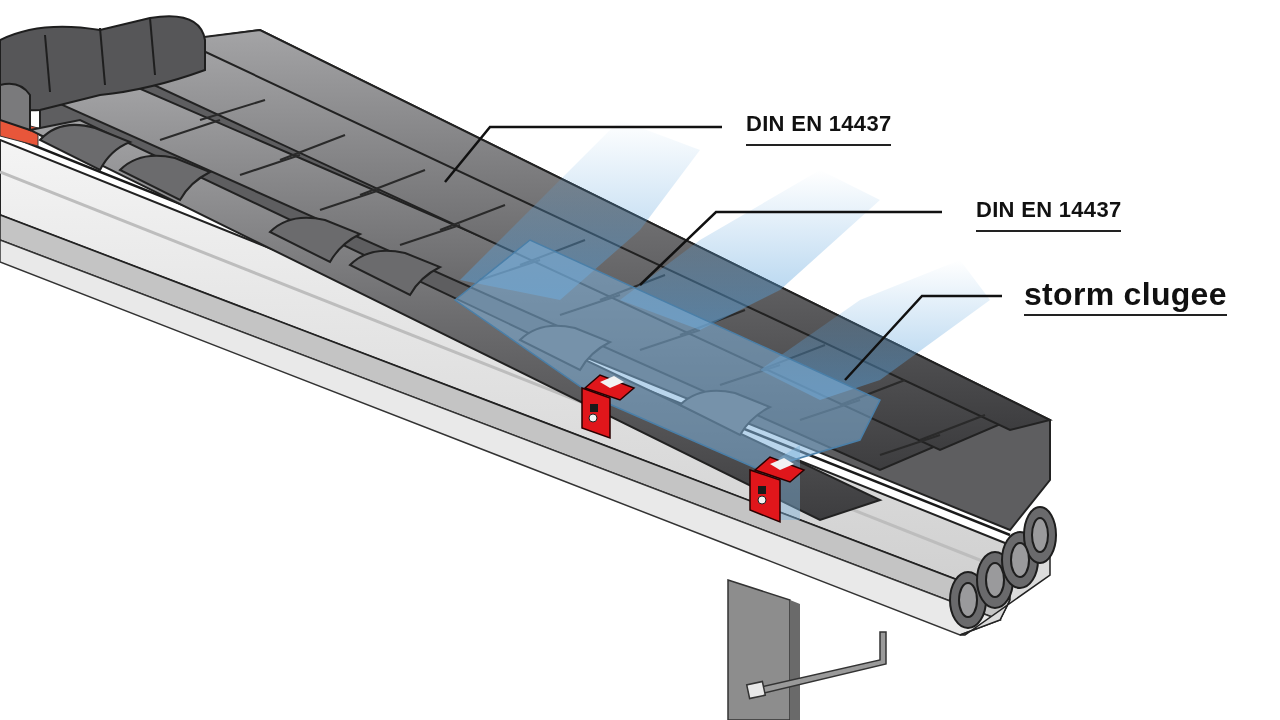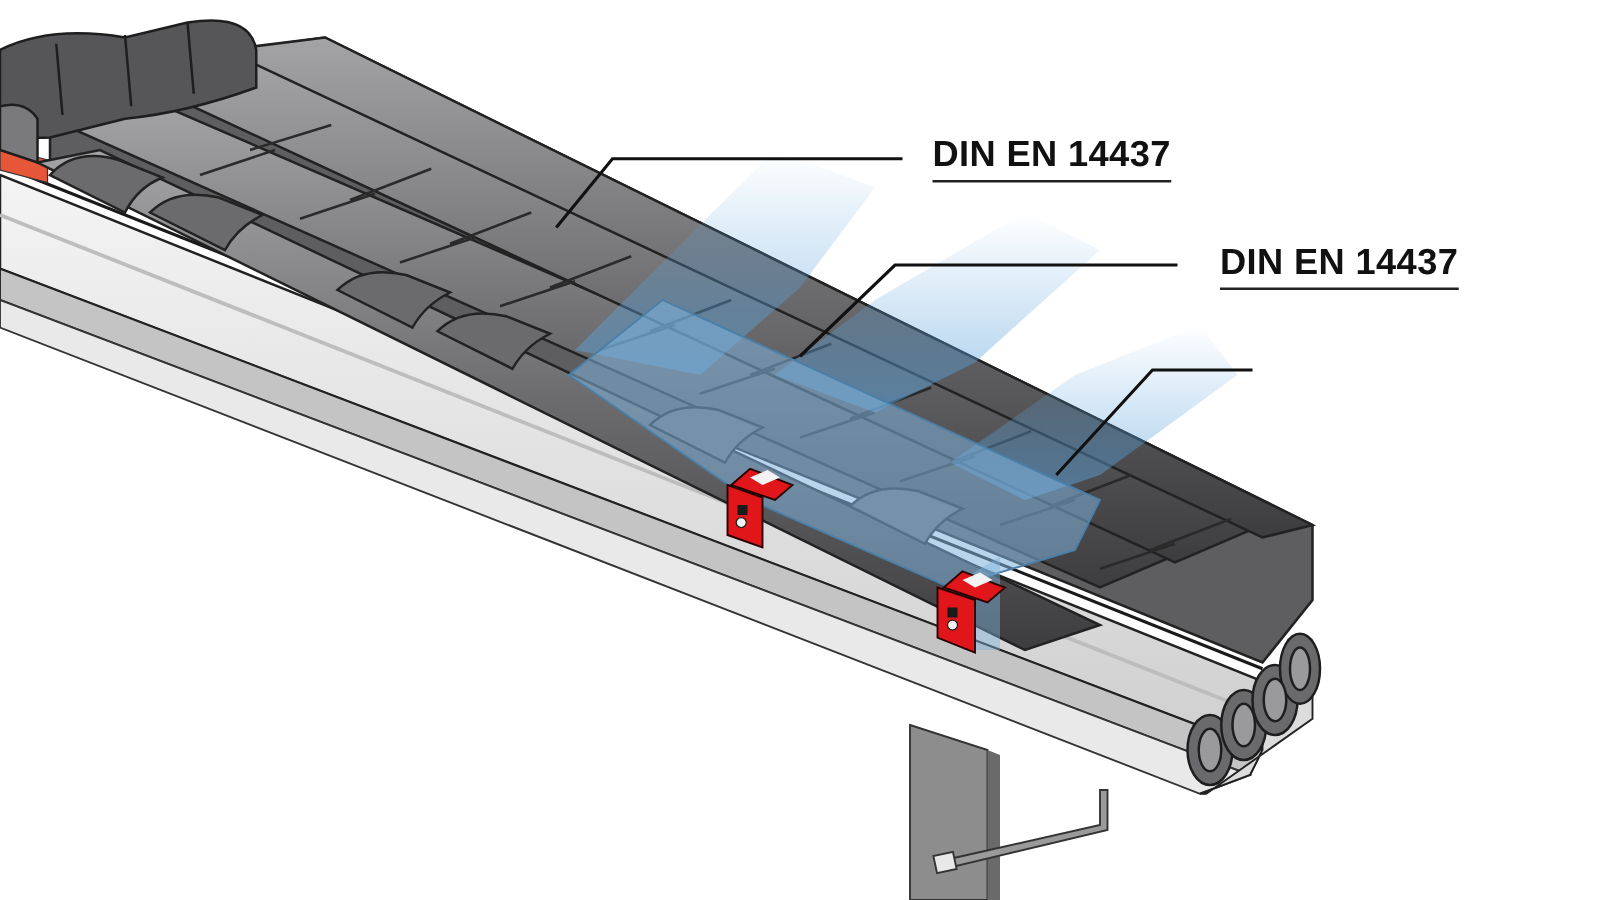--- a/index.html
+++ b/index.html
@@ -1,20 +1,20 @@
 <!DOCTYPE html>
 <html><head>
 <meta charset="utf-8">
 <style>
   html, body { margin:0; padding:0; background:#ffffff; }
   body { width:1280px; height:720px; overflow:hidden; position:relative; font-family:"Liberation Sans", sans-serif; }
   #stage { position:absolute; left:0; top:0; width:1280px; height:720px; }
   .callout-label {
     position:absolute; font-family:"Liberation Sans", sans-serif; font-weight:bold;
-    color:#111111; font-size:29px; letter-spacing:0.3px; line-height:36px;
+    color:#111111; font-size:22px; letter-spacing:0.3px; line-height:36px;
     border-bottom:2.5px solid #222222; padding-bottom:2px; white-space:nowrap;
   }
 </style>
 </head>
 <body>
 
 <div id="stage">
   <svg width="1280" height="720" viewBox="0 0 1280 720">
     <defs>
       <linearGradient id="tileGrad" x1="0" y1="0" x2="0" y2="1">
@@ -140,13 +140,14 @@
 
     <g fill="none" stroke="#111" stroke-width="2.5">
       <polyline points="445,182 490,127 722,127"></polyline>
       <polyline points="640,285 716,212 942,212"></polyline>
       <polyline points="845,380 922,296 1002,296"></polyline>
     </g>
   </svg>
 
   <div class="callout-label" style="left:746px; top:106px;">DIN EN 14437</div>
   <div class="callout-label" style="left:976px; top:192px;">DIN EN 14437</div>
+  <div class="callout-label" style="left:1024px; top:276px; font-size:32px;">storm clugee</div>
 </div>
 
 </body></html>

